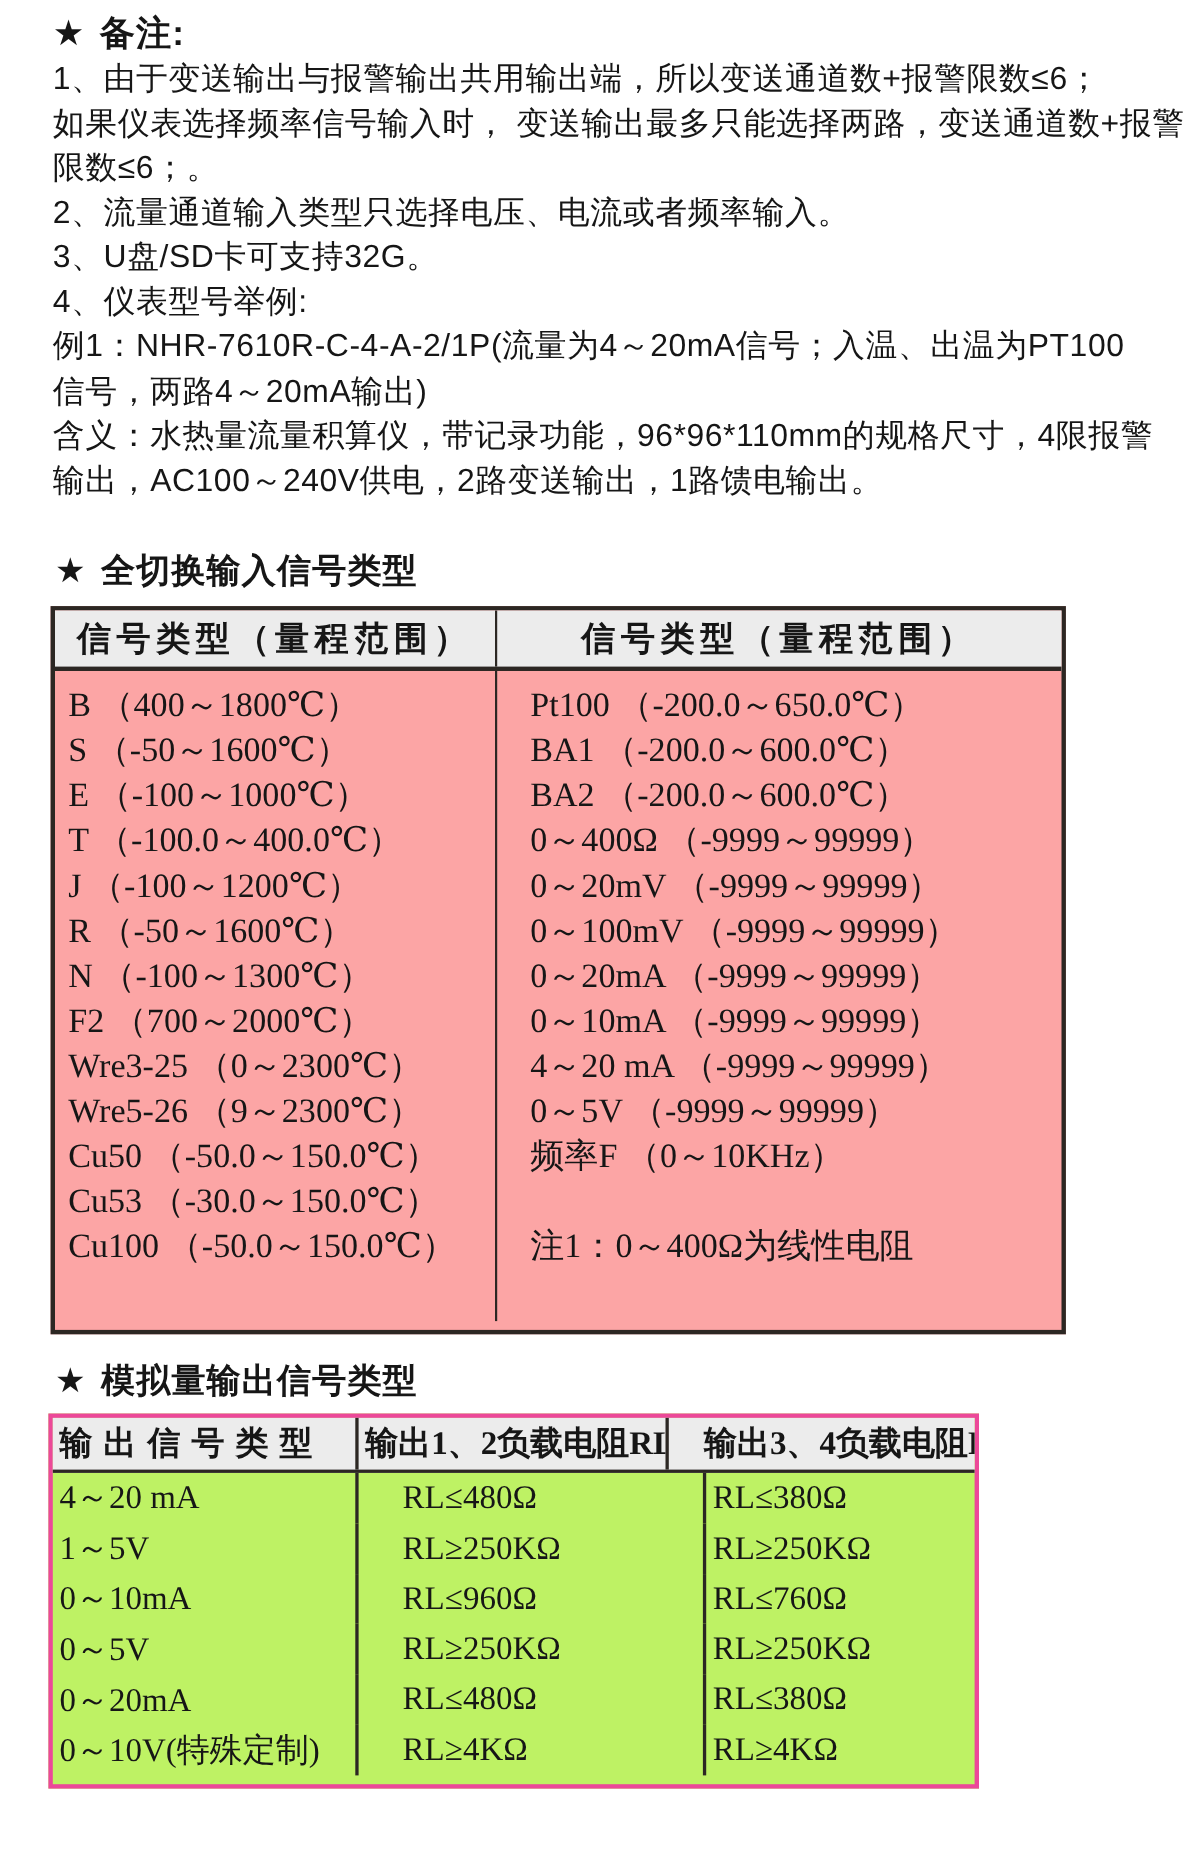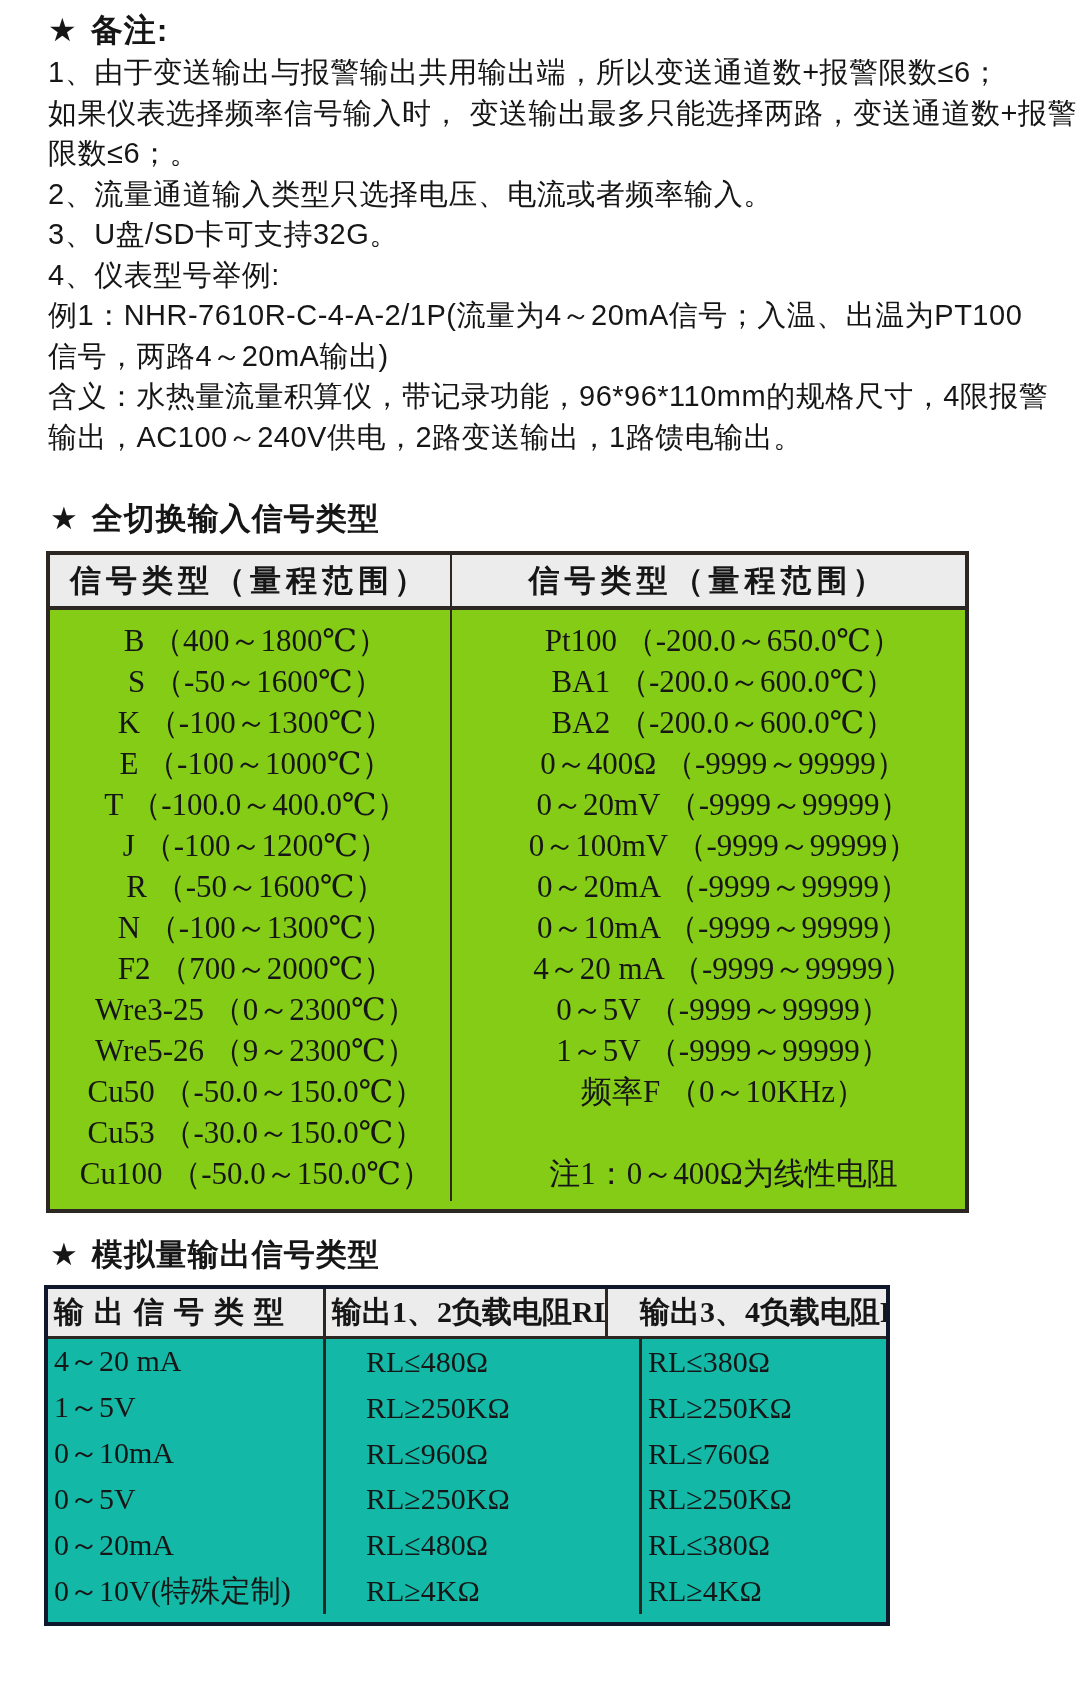--- a/index.html
+++ b/index.html
@@ -51,22 +51,21 @@
   #sec2-title { top: 1233px; }
 
   
   #t1 {
     position: absolute;
     left: 46px;
     top: 551px;
     width: 915px;
     height: 654px;
     border: 4px solid #2c2723;
-    background: #84cc16;
-    text-align: center;
+    background: #fca5a5;
   }
   #t1 .hdr {
     display: flex;
     height: 51px;
     background: #ececec;
     border-bottom: 4px solid #2c2723;
   }
   #t1 .hc {
     display: flex;
     align-items: center;
@@ -102,22 +101,22 @@
     white-space: nowrap;
   }
 
   
   #t2 {
     position: absolute;
     left: 44px;
     top: 1285px;
     width: 838px;
     height: 333px;
-    border: 4px solid #0f172a;
-    background: #14b8a6;
+    border: 4px solid #ec4899;
+    background: #bef264;
   }
   #t2 .hdr {
     display: flex;
     height: 47px;
     background: #ececec;
     border-bottom: 3px solid #2c2723;
   }
   #t2 .hc {
     display: flex;
     align-items: center;
@@ -176,21 +175,20 @@
 
 <div id="t1" class="serif">
   <div class="hdr">
     <div class="hc hc1">信号类型（量程范围）</div>
     <div class="hc hc2">信号类型（量程范围）</div>
   </div>
   <div class="tbody">
     <div class="col1">
         <div class="t1line">B （400～1800℃）</div>
         <div class="t1line">S （-50～1600℃）</div>
-        <div class="t1line">K （-100～1300℃）</div>
         <div class="t1line">E （-100～1000℃）</div>
         <div class="t1line">T （-100.0～400.0℃）</div>
         <div class="t1line">J （-100～1200℃）</div>
         <div class="t1line">R （-50～1600℃）</div>
         <div class="t1line">N （-100～1300℃）</div>
         <div class="t1line">F2 （700～2000℃）</div>
         <div class="t1line">Wre3-25 （0～2300℃）</div>
         <div class="t1line">Wre5-26 （9～2300℃）</div>
         <div class="t1line">Cu50 （-50.0～150.0℃）</div>
         <div class="t1line">Cu53 （-30.0～150.0℃）</div>
@@ -200,21 +198,20 @@
         <div class="t1line">Pt100 （-200.0～650.0℃）</div>
         <div class="t1line">BA1 （-200.0～600.0℃）</div>
         <div class="t1line">BA2 （-200.0～600.0℃）</div>
         <div class="t1line">0～400Ω （-9999～99999）</div>
         <div class="t1line">0～20mV （-9999～99999）</div>
         <div class="t1line">0～100mV （-9999～99999）</div>
         <div class="t1line">0～20mA （-9999～99999）</div>
         <div class="t1line">0～10mA （-9999～99999）</div>
         <div class="t1line">4～20 mA （-9999～99999）</div>
         <div class="t1line">0～5V （-9999～99999）</div>
-        <div class="t1line">1～5V （-9999～99999）</div>
         <div class="t1line">频率F （0～10KHz）</div>
         <div class="t1line">&nbsp;</div>
         <div class="t1line">注1：0～400Ω为线性电阻</div>
       </div>
   </div>
 </div>
 
 <div id="sec2-title" class="sec-title">
   <span class="star">★</span><span>模拟量输出信号类型</span>
 </div>

